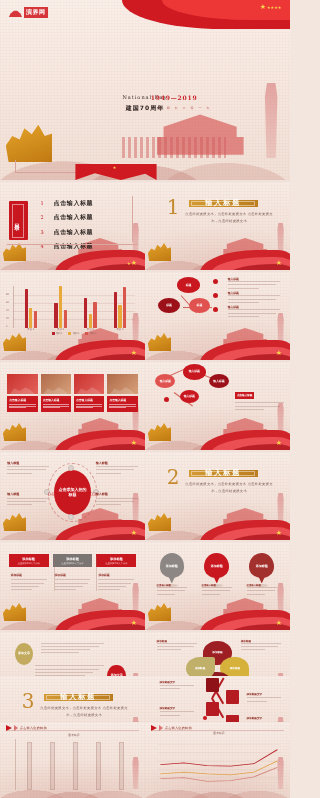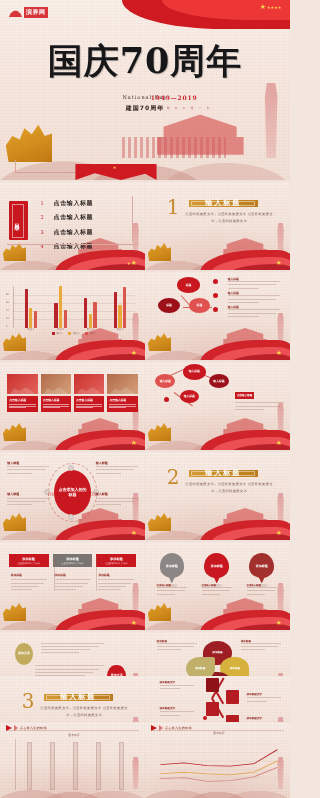--- a/index.html
+++ b/index.html
@@ -241,21 +241,20 @@
     <div class="cnflag">★<b>★★★★</b></div>
     <div class="logo">
       <span class="mark"></span>
       <span class="wordmark">演界网</span>
     </div>
     <div class="mount"></div>
     <div class="tianan"></div>
     <div class="monument"></div>
     <div class="wall"></div>
     <div class="statue"></div>
-    <div class="ttl">国庆70周年</div>
     <div class="sub1">National Day</div>
     <div class="sub2">建国70周年</div>
     <div class="years">1949—2019</div>
     <div class="ydot">一 九 四 九   二 零 一 九</div>
     <div class="botline"></div>
     <div class="botline2"></div>
     <div class="ribbon">
         <span class="st">★</span>
       </div>
   </div>

